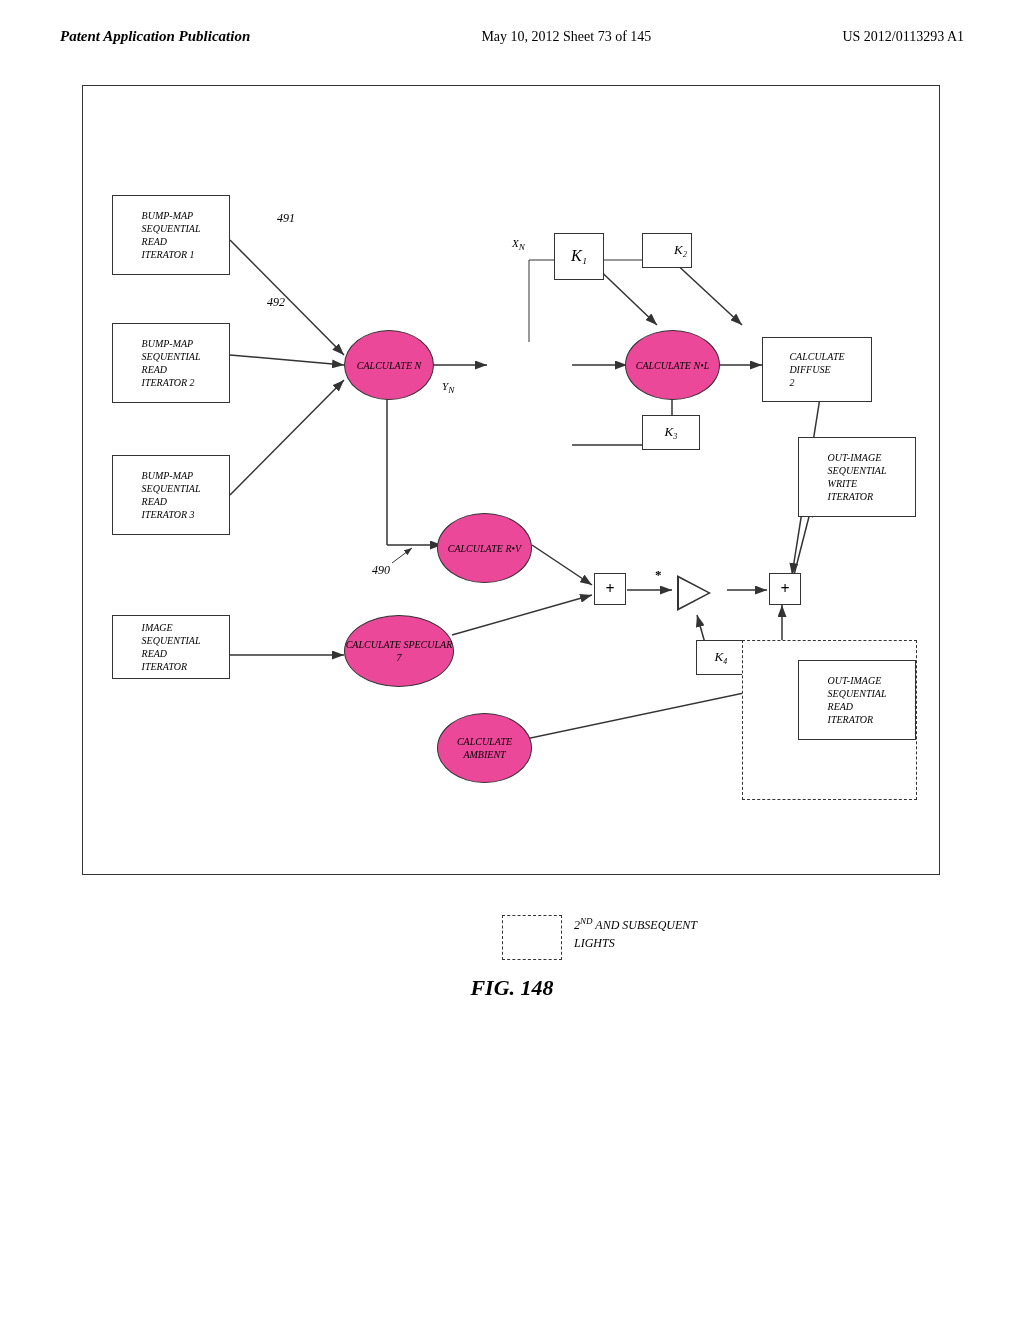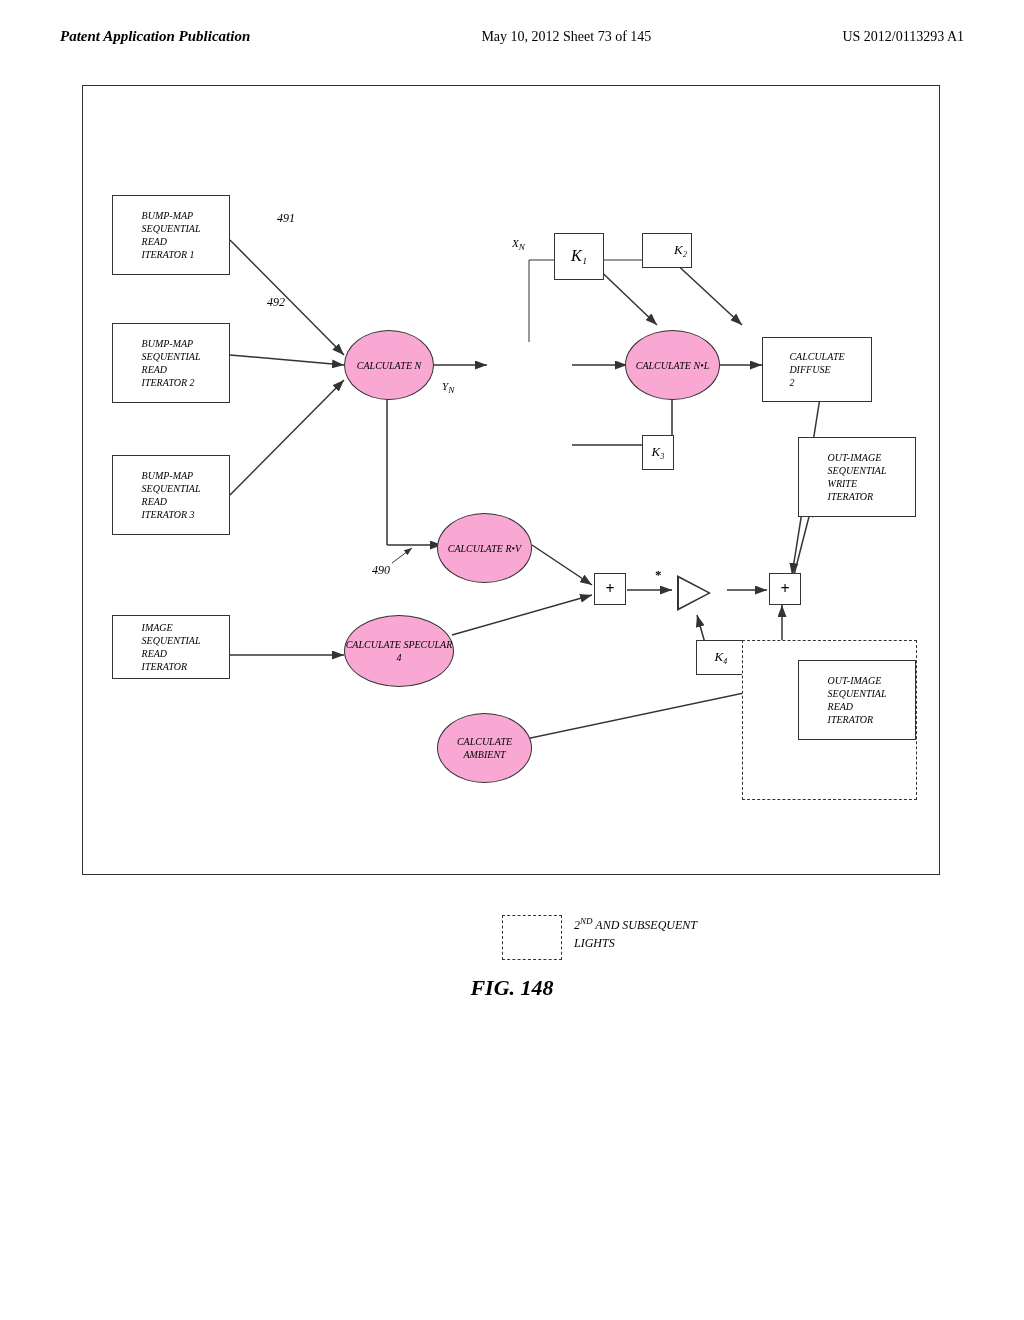--- a/index.html
+++ b/index.html
@@ -58,21 +58,21 @@
       font-style: italic;
       font-size: 11px;
       line-height: 1.3;
     }
 
     
     .box-circle {
       position: absolute;
       border: 1.5px solid #333;
       border-radius: 50%;
-      background: #f9a8d4;
+      background: #ec4899;
       display: flex;
       align-items: center;
       justify-content: center;
       text-align: center;
       font-style: italic;
       font-size: 10px;
       line-height: 1.3;
     }
 
     
@@ -255,33 +255,33 @@
   </div>
 
   <div class="box-rect" style="left:472px; top:148px; width:50px; height:47px; font-size:16px; font-style:italic;">
     <span>K₁</span>
   </div>
 
   <div class="box-rect" style="left:560px; top:148px; width:50px; height:35px; font-size:13px; font-style:italic;padding-left:27px;">
     <span>K₂</span>
   </div>
 
-  <div class="box-rect" style="left:560px; top:330px; width:32px; height:35px; font-size:13px; font-style:italic;margin-top:20px;">
+  <div class="box-rect" style="left:560px; top:330px; width:58px; height:35px; font-size:13px; font-style:italic;">
     <span>K₃</span>
   </div>
 
   <div class="box-circle" style="left:355px; top:428px; width:95px; height:70px; font-size:10px;">
     <span>CALCULATE
 R•V</span>
   </div>
 
   <div class="box-circle" style="left:262px; top:530px; width:110px; height:72px; font-size:10px;">
     <span>CALCULATE
 SPECULAR
-4</span>
+7</span>
   </div>
 
   <div class="box-circle" style="left:355px; top:628px; width:95px; height:70px; font-size:10px;">
     <span>CALCULATE
 AMBIENT</span>
   </div>
 
   <div class="box-op" style="left:512px; top:488px; width:32px; height:32px; font-size:16px;">
     <span>+</span>
   </div>

